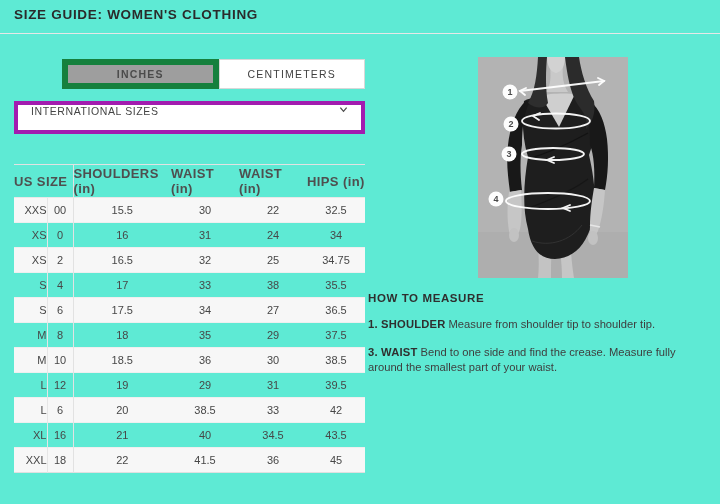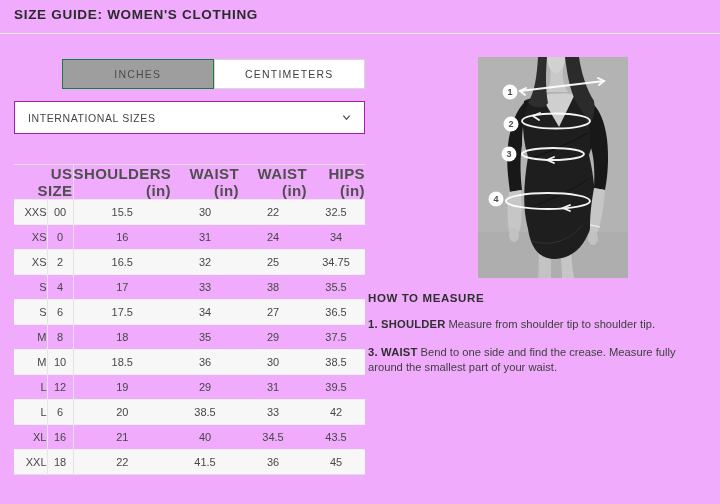--- a/index.html
+++ b/index.html
@@ -1,48 +1,48 @@
 <!DOCTYPE html>
 <html><head>
 <meta charset="utf-8">
 <style>
   * { margin:0; padding:0; box-sizing:border-box; }
   html,body { background:#fff; }
   .page {
-    position:relative; width:720px; height:504px; background:#f0abfc;
+    position:relative; width:720px; height:504px; background:#5eead4;
     font-family:"Liberation Sans", sans-serif; color:#2d2d2d; overflow:hidden;
   }
   .page-title {
     position:absolute; left:14px; top:7px;
     font-size:13.5px; font-weight:bold; letter-spacing:.7px; color:#2b2b2b;
   }
   .top-divider { position:absolute; left:0; top:33px; width:720px; height:1px; background:#e7e7e7; }
 
   
   .left-col { position:absolute; left:14px; top:59px; width:351px; }
   .unit-tabs { display:flex; height:30px; }
   .tab {
     flex:1; display:flex; align-items:center; justify-content:center;
     font-size:10.5px; letter-spacing:1.2px; cursor:pointer; color:#3f3f3f;
     background:#fff; border:1px solid #d8d8d8;
   }
-  .tab.active { background:#9e9e9e; border:1px solid #15803d; color:#4b4b4b; font-weight:normal;margin-left:48px; }
+  .tab.active { background:#9e9e9e; border:6px solid #15803d; color:#4b4b4b; font-weight:bold;margin-left:48px; }
 
   .size-select {
-    margin-top:12px; height:33px; border:1px solid #a21caf; background:#fff;
-    display:flex; align-items:center; padding:0 13px; cursor:pointer;
+    margin-top:12px; height:33px; border:4px solid #a21caf; background:#fff;
+    display:flex; align-items:flex-start; padding:0 13px; cursor:pointer;
     font-size:10.5px; letter-spacing:.6px; color:#454545; justify-content:space-between;
   }
   .chev { width:9px; height:9px; flex:0 0 auto; }
 
   table.size-table { margin-top:30px; width:351px; border-collapse:collapse; table-layout:fixed; }
   .size-table { border-top:1px solid #e2e2e2; border-bottom:1px solid #e0e0e0; }
   .size-table th {
-    height:33px; font-size:15px; font-weight:bold; color:#4f4f4f;
-    letter-spacing:.4px; border-bottom:1px solid #e8e8e8; text-align:right;
+    height:33px; font-size:13px; font-weight:bold; color:#4f4f4f;
+    letter-spacing:.4px; border-bottom:1px solid #e8e8e8; text-align:left;
   }
   .size-table td { height:25px; font-size:11px; color:#474747; text-align:center; }
   .size-table tbody tr:nth-child(odd) { background:#f7f7f7; }
   .size-table tbody tr + tr { border-top:1px solid #efefef; }
   .size-table th.us-size, .size-table td.c-num { border-right:1px solid #e2e2e2; }
   .size-table td.c-size { border-right:1px solid #e6e6e6;text-align:right; }
 
   
   .figure-wrap { position:absolute; left:478px; top:57px; width:150px; height:221px; }
   .figure-wrap svg { display:block; }

